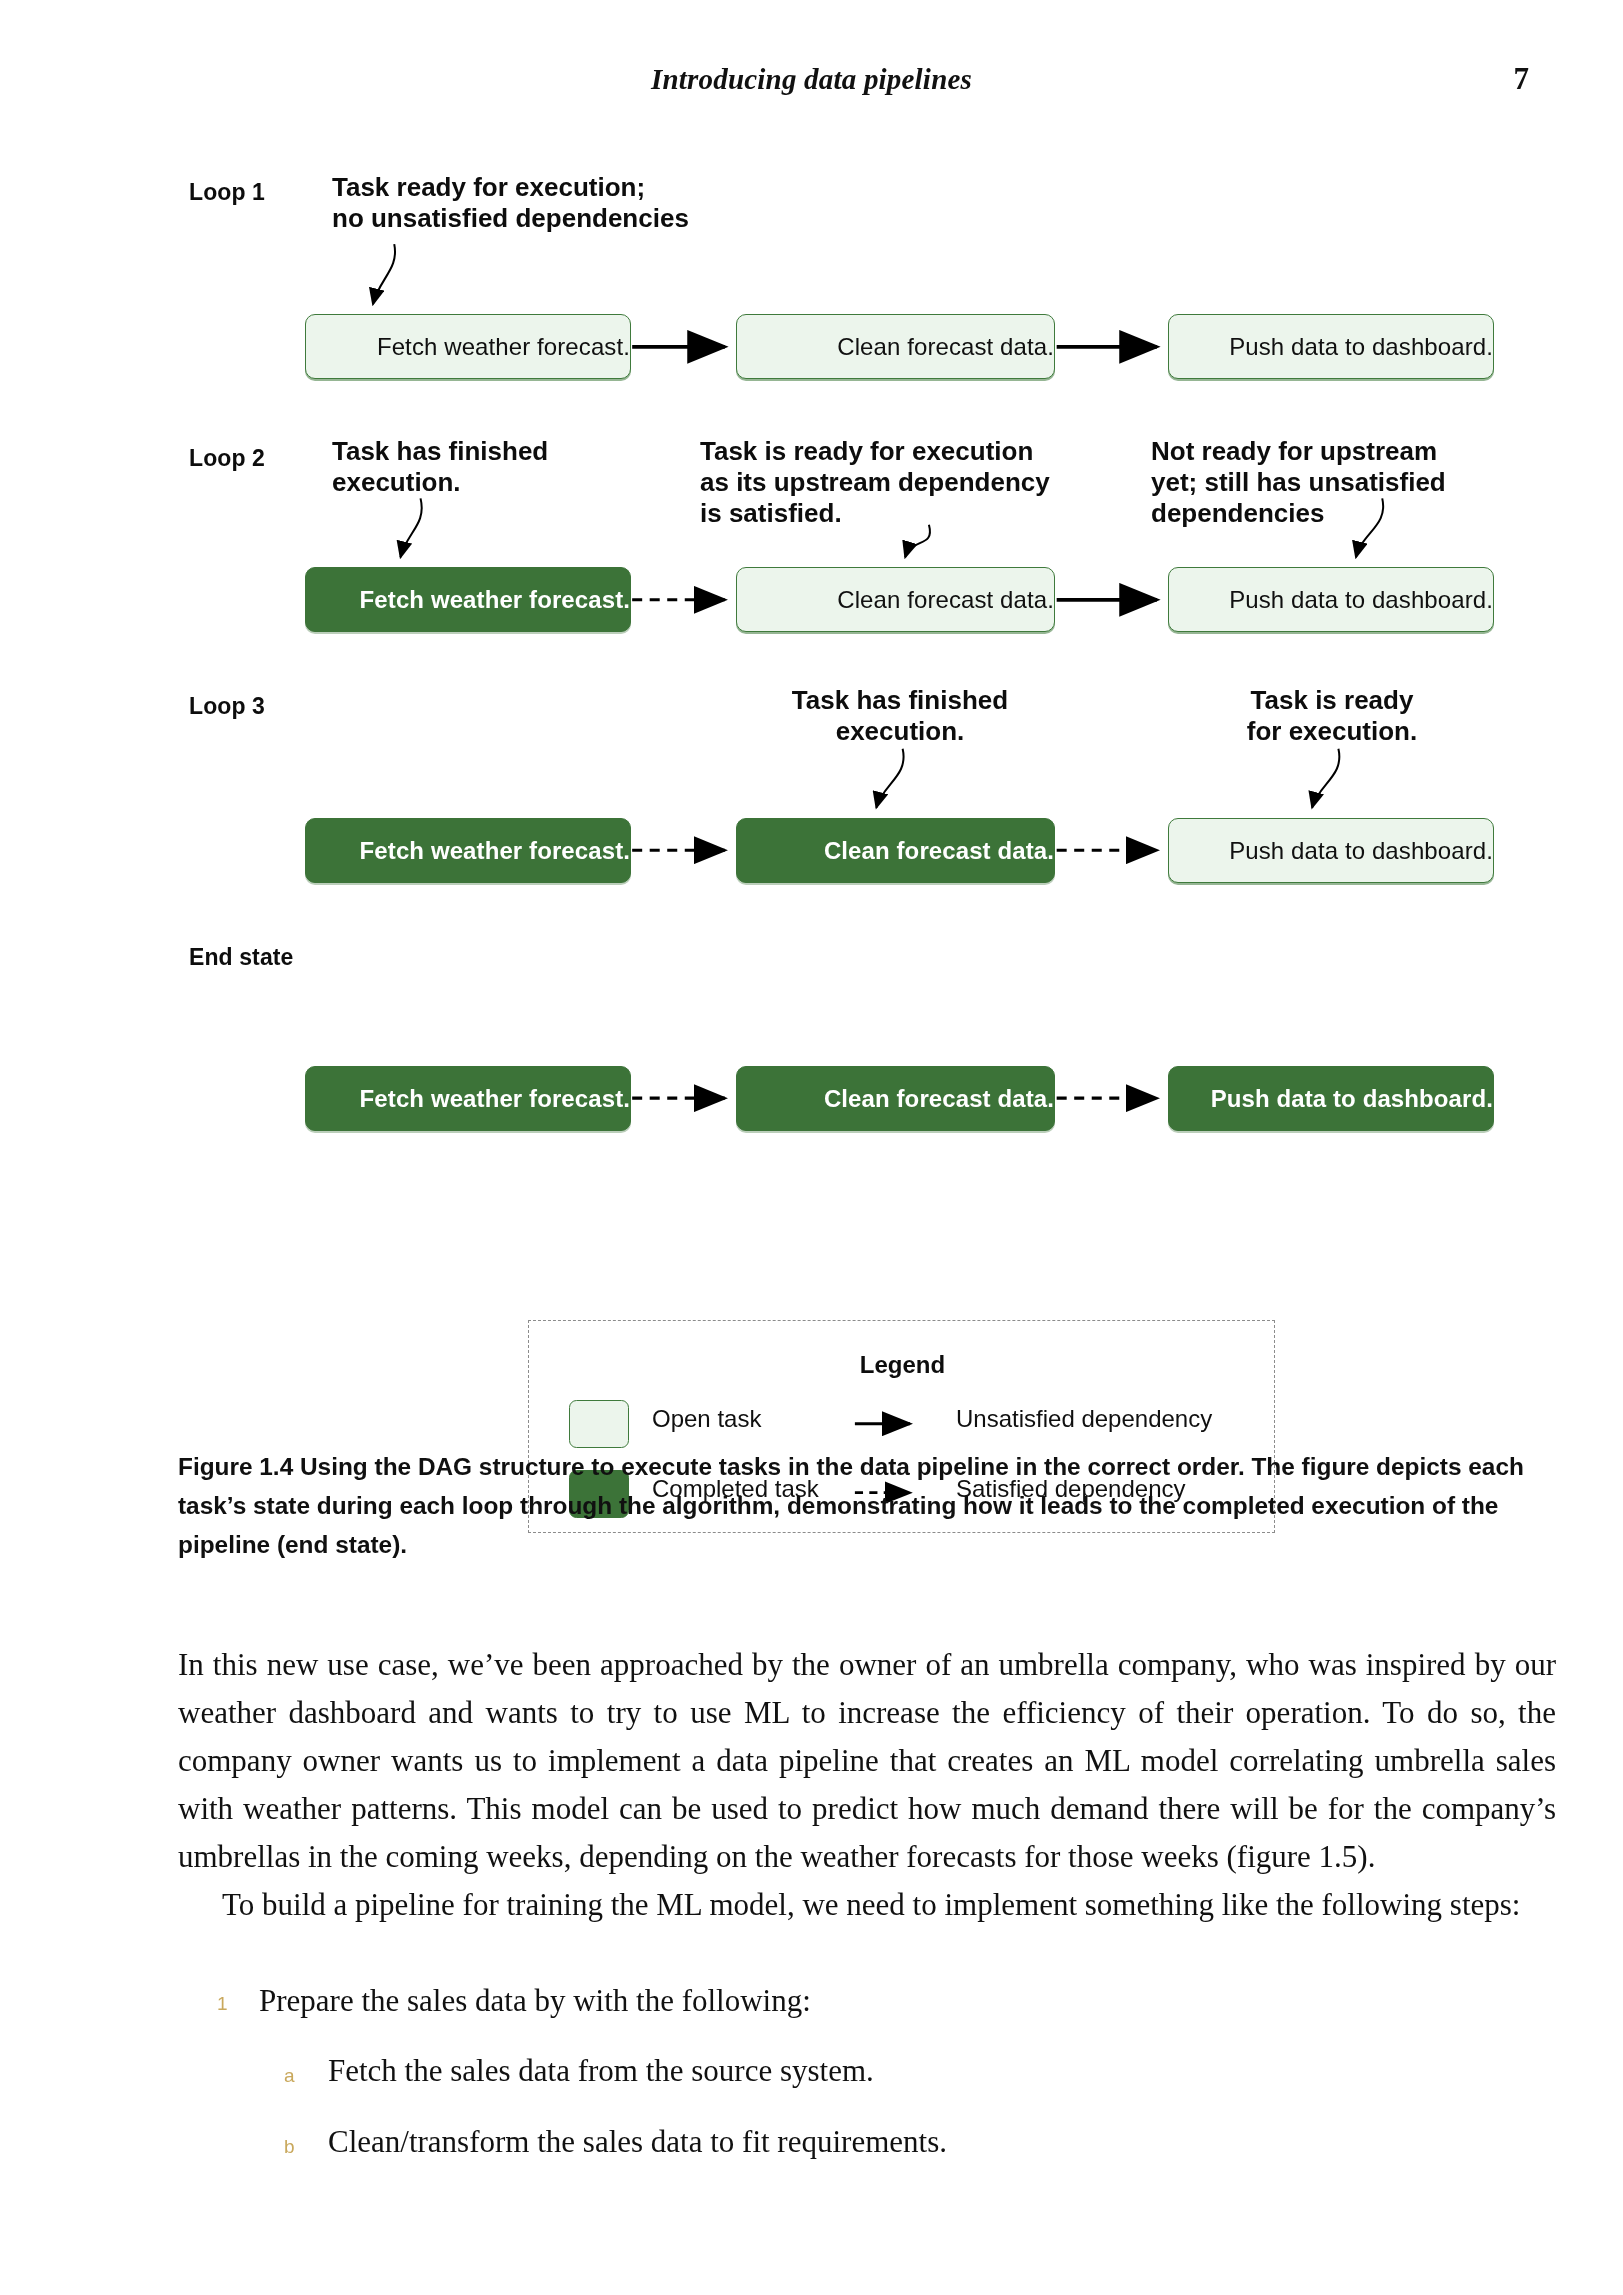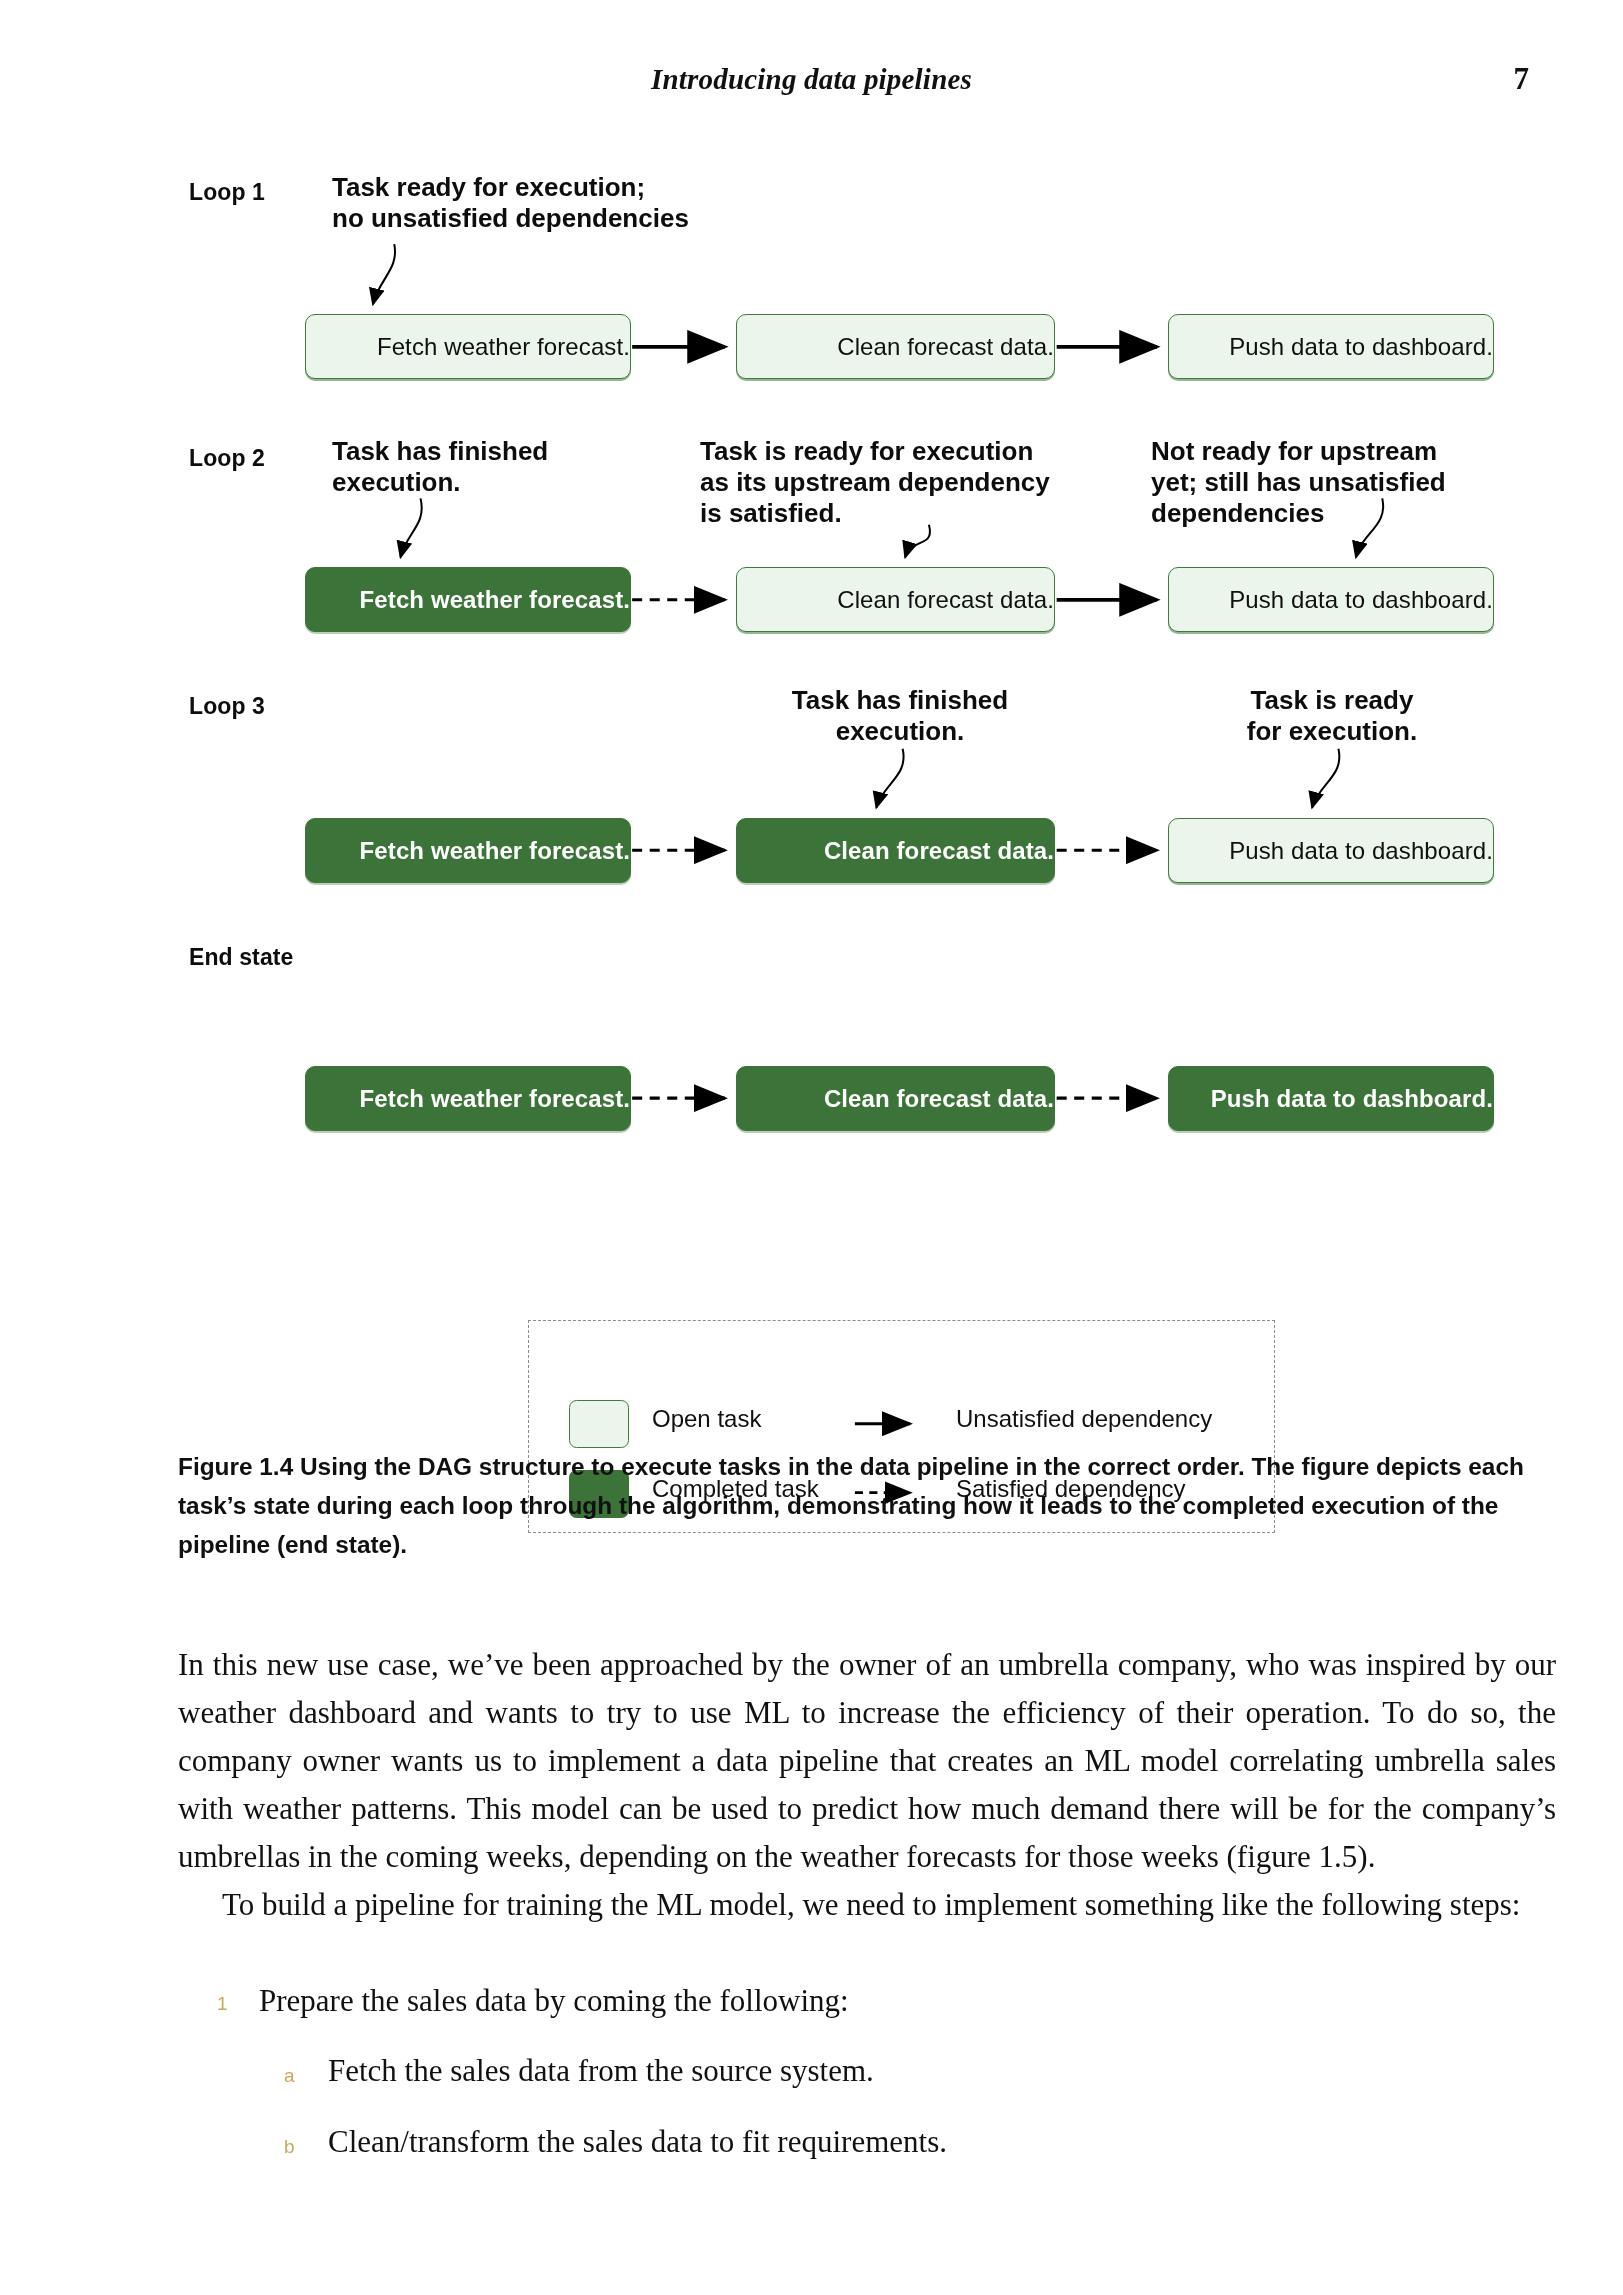--- a/index.html
+++ b/index.html
@@ -228,20 +228,21 @@
       <path d="M2120,966 C2130,1010 2088,1022 2078,1060" fill="none" stroke="#000" stroke-width="3.2" marker-end="url(#ahs)"></path>
 
       <line x1="992" y1="1128" x2="1140" y2="1128" stroke="#000" stroke-width="5" stroke-dasharray="16 12" marker-end="url(#ah)"></line>
       <line x1="1670" y1="1128" x2="1830" y2="1128" stroke="#000" stroke-width="5" stroke-dasharray="16 12" marker-end="url(#ah)"></line>
 
       <line x1="992" y1="1524" x2="1140" y2="1524" stroke="#000" stroke-width="5" stroke-dasharray="16 12" marker-end="url(#ah)"></line>
       <line x1="1670" y1="1524" x2="1830" y2="1524" stroke="#000" stroke-width="5" stroke-dasharray="16 12" marker-end="url(#ah)"></line>
     </svg>
 
     <div class="legend">
+      <div class="legend-title">Legend</div>
 
       <div class="legend-swatch open" style="left:40px;top:79px;"></div>
       <div class="legend-text" style="left:123px;top:84px;">Open task</div>
 
       <div class="legend-swatch done" style="left:40px;top:149px;"></div>
       <div class="legend-text" style="left:123px;top:154px;">Completed task</div>
 
       <svg style="position:absolute;left:0;top:0;width:747px;height:213px;" viewBox="0 0 1192 340" xmlns="http://www.w3.org/2000/svg">
         <defs>
           <marker id="lah" markerWidth="10" markerHeight="8" refX="9" refY="4" orient="auto" markerUnits="strokeWidth">
@@ -261,21 +262,21 @@
 
   <div class="body">
     <p>In this new use case, we’ve been approached by the owner of an umbrella company, who was inspired by our weather dashboard and wants to try to use ML to increase the efficiency of their operation. To do so, the company owner wants us to implement a data pipeline that creates an ML model correlating umbrella sales with weather patterns. This model can be used to predict how much demand there will be for the company’s umbrellas in the coming weeks, depending on the weather forecasts for those weeks (figure 1.5).</p>
     <p class="indent">To build a pipeline for training the ML model, we need to implement something like the following steps:</p>
   </div>
 
   <div class="steps">
     <div class="step">
       <div class="step-row">
         <span class="marker">1</span>
-        <span>Prepare the sales data by coming the following:</span>
+        <span>Prepare the sales data by with the following:</span>
       </div>
       <div class="sub-row">
         <span class="marker">a</span>
         <span>Fetch the sales data from the source system.</span>
       </div>
       <div class="sub-row">
         <span class="marker">b</span>
         <span>Clean/transform the sales data to fit requirements.</span>
       </div>
     </div>

